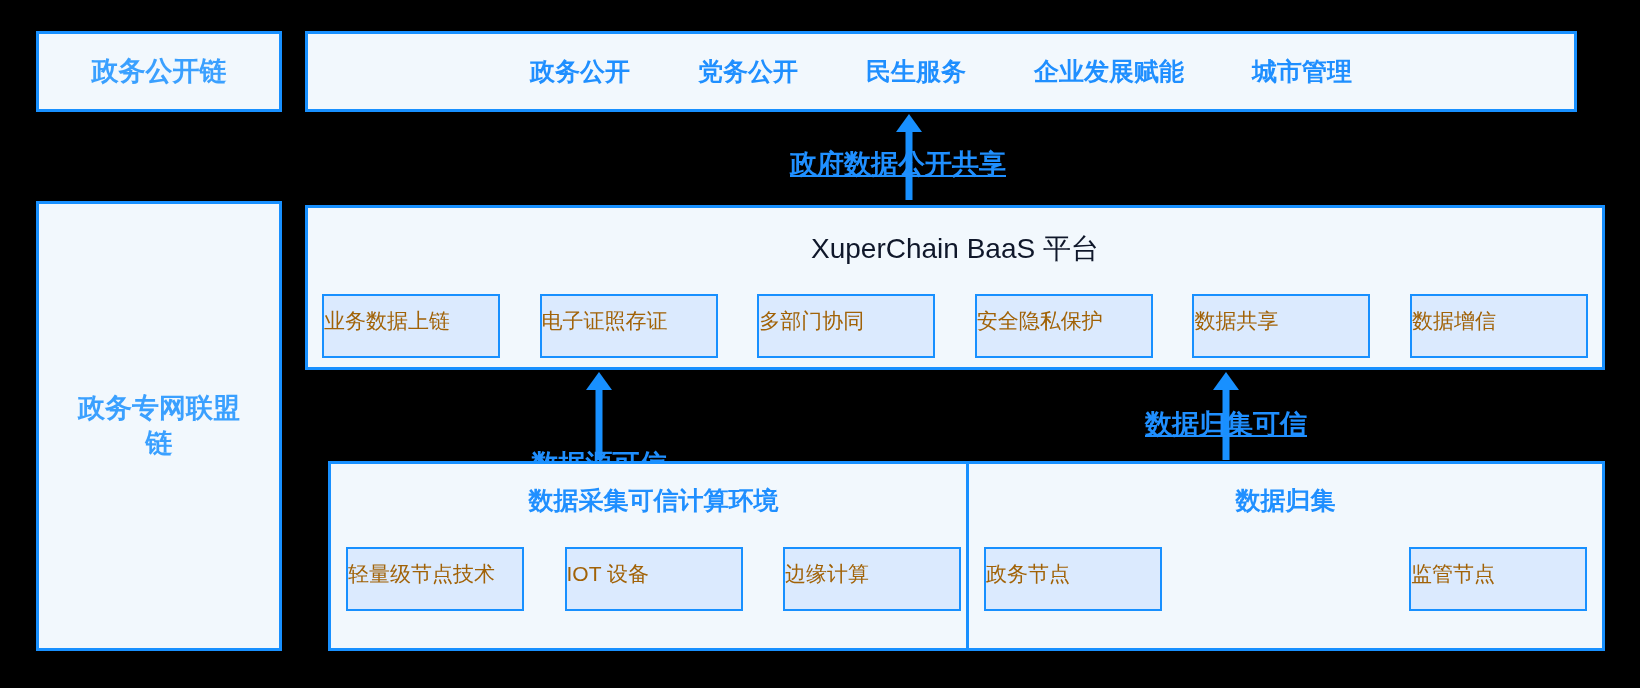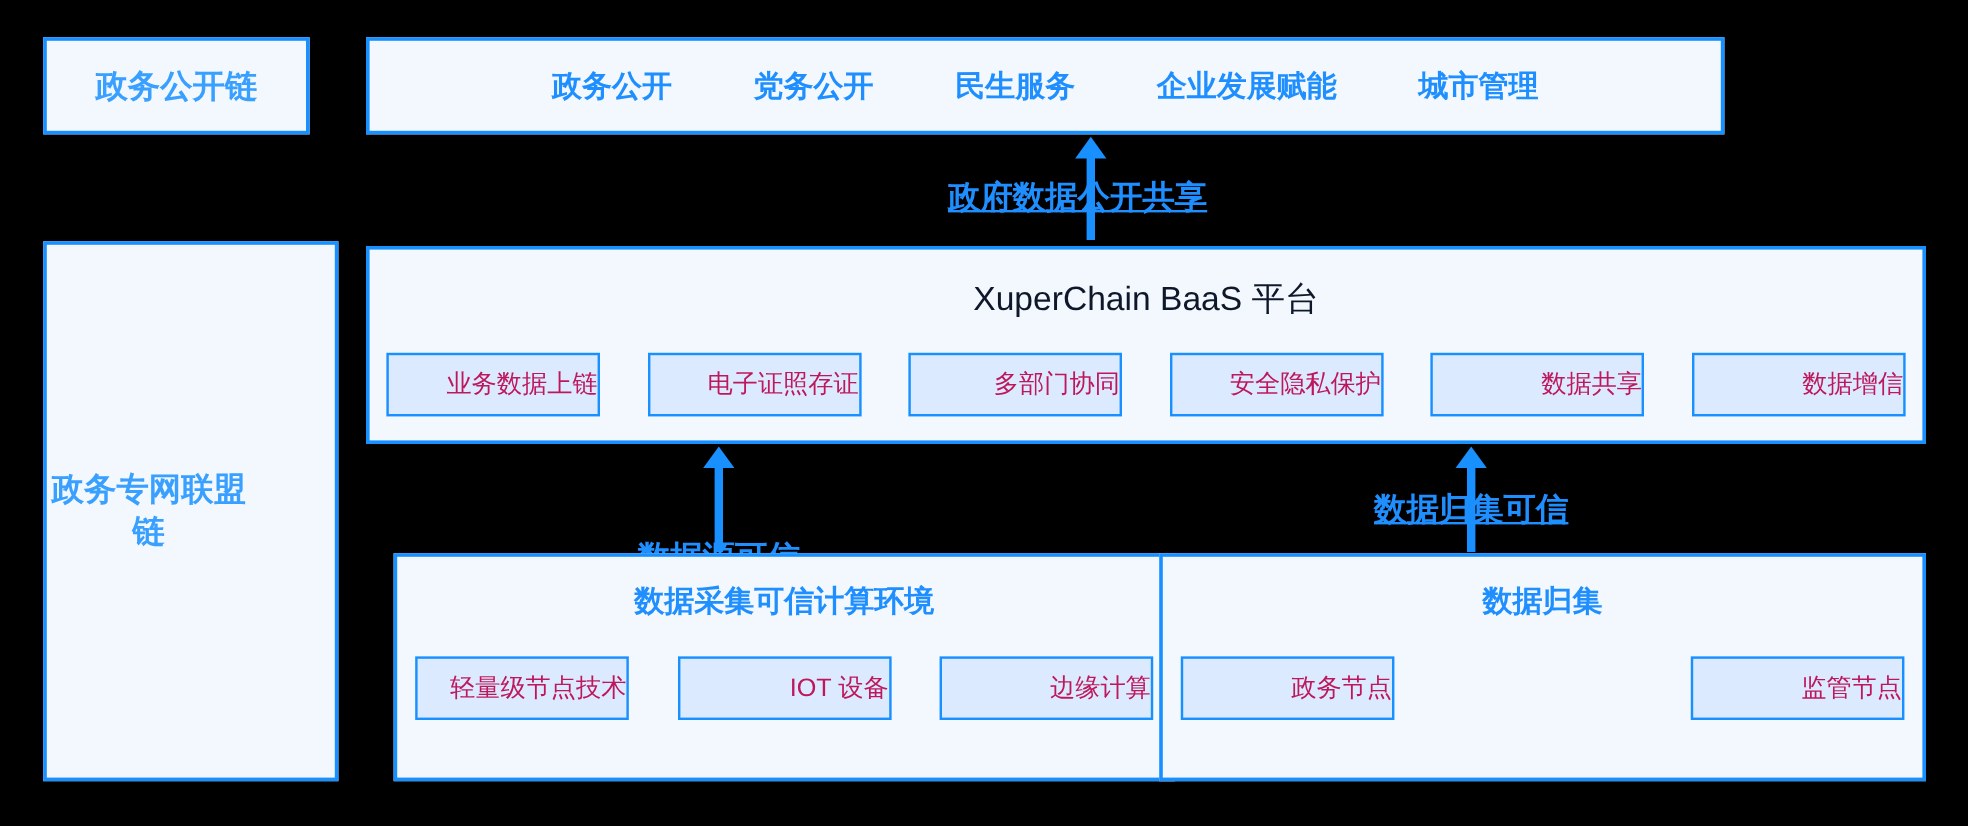--- a/index.html
+++ b/index.html
@@ -34,51 +34,51 @@
   .panel-label {
     color: #3aa0ff;
     font-weight: bold;
     text-align: center;
     line-height: 1.3;
   }
 
   
   #layer-top-left {
     left: 36px; top: 31px;
-    width: 222px; height: 81px;
+    width: 246px; height: 81px;
   }
   #layer-top-left .panel-label {
     position: absolute;
     left: 0; right: 0; top: 50%;
     transform: translateY(-50%);
     font-size: 27px;
   }
 
   #layer-top-main {
     left: 305px; top: 31px;
-    width: 1132px; height: 81px;
+    width: 1272px; height: 81px;
     display: flex;
     align-items: center;
     justify-content: center;
   }
   .top-item {
     color: #1f8fff;
     font-size: 25px;
     font-weight: bold;
     white-space: nowrap;
     padding: 0 34px;
   }
 
   
   #layer-mid-left {
     left: 36px; top: 201px;
     width: 246px; height: 450px;
     display: flex;
     align-items: center;
-    justify-content: flex-start;
+    justify-content: center;
   }
   #layer-mid-left .panel-label {
     font-size: 27px;
     width: 170px;
   }
 
   
   #baas-panel {
     left: 305px; top: 205px;
     width: 1300px; height: 165px;
@@ -96,25 +96,25 @@
     left: 14px; right: 14px;
     top: 86px;
     display: flex;
     justify-content: space-between;
   }
 
   .chip {
     background: #dbeafe;
     border: 2px solid #1890ff;
     box-sizing: border-box;
-    color: #be185d;
+    color: #a16207;
     font-size: 21px;
-    height: 53px;
+    height: 64px;
     line-height: 49px;
-    text-align: right;
+    text-align: left;
     white-space: nowrap;
   }
   #baas-chips .chip { width: 178px; }
 
   
   .bottom-panel {
     top: 461px;
     height: 190px;
   }
   #collect-panel { left: 292px; width: 651px; margin-left: 36px; }

